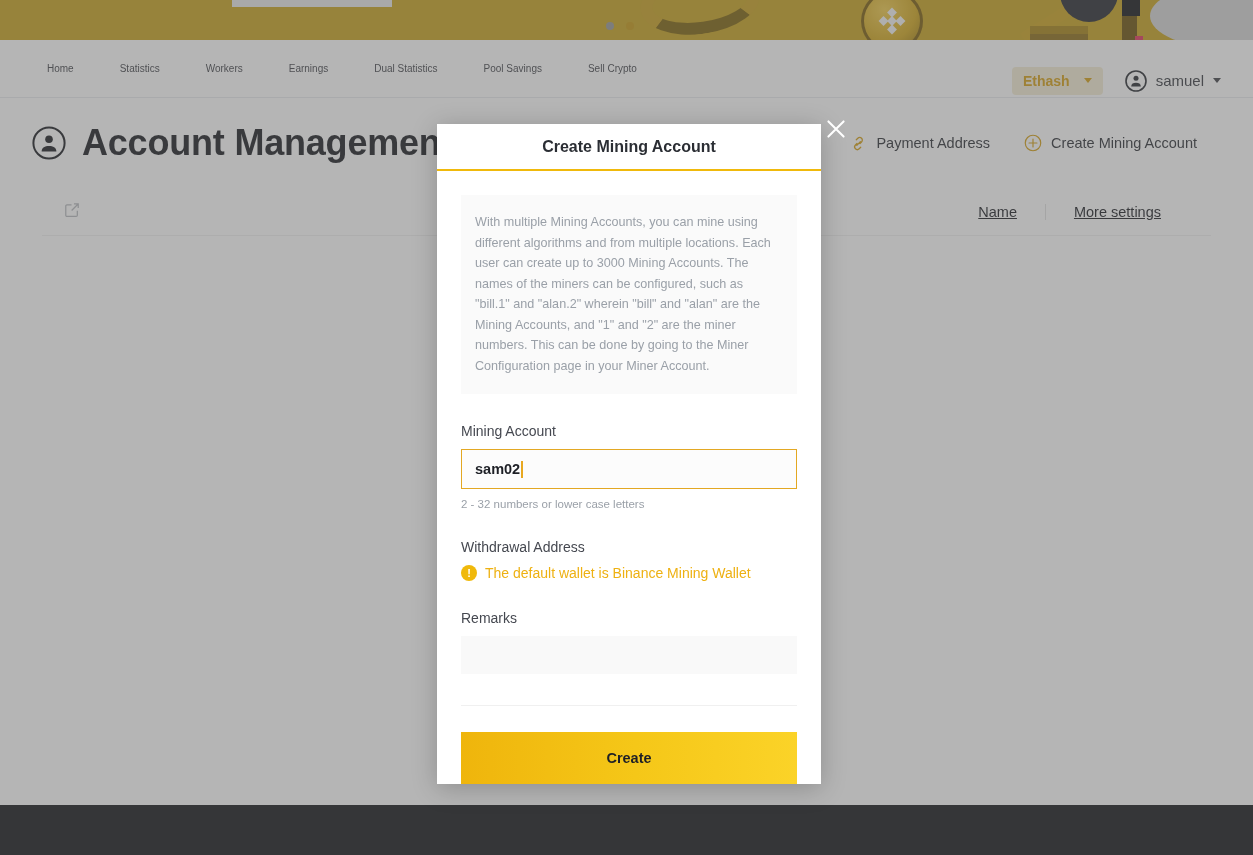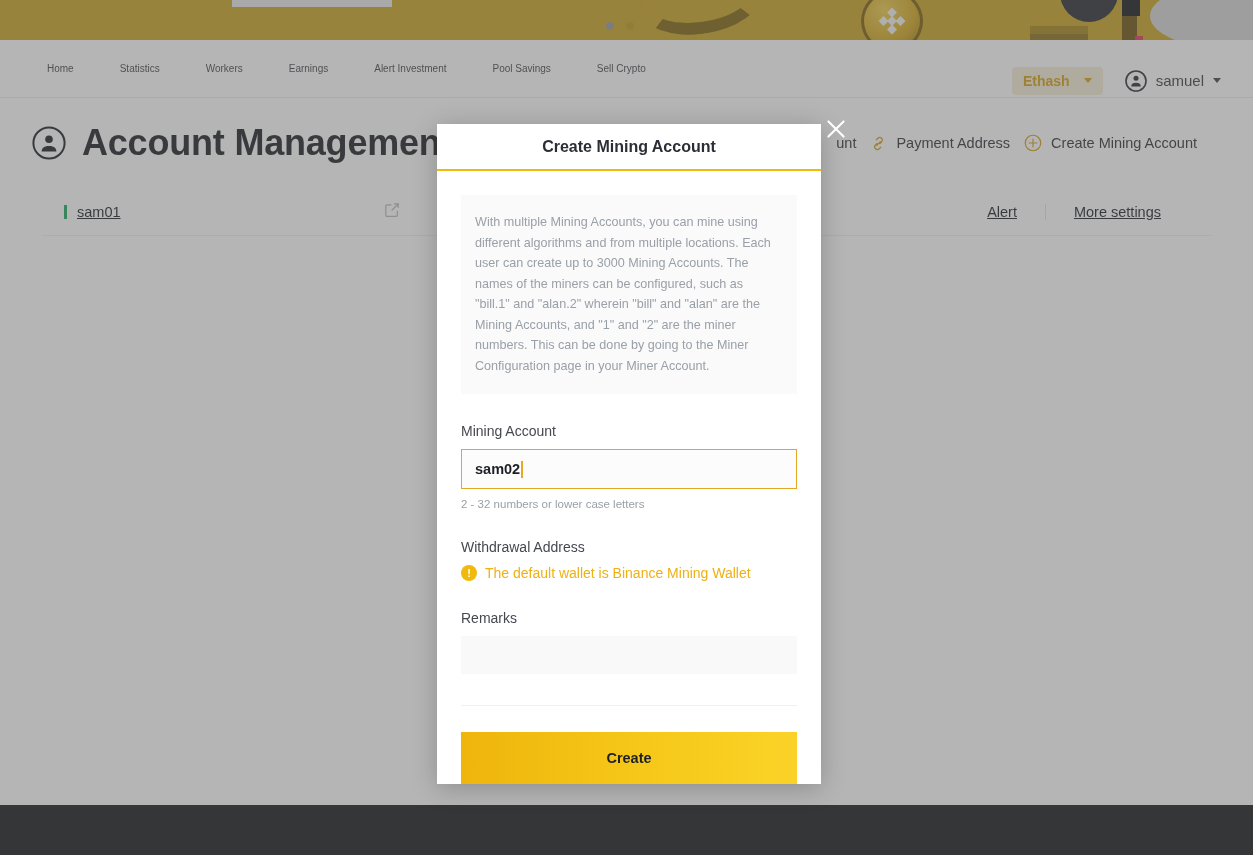--- a/index.html
+++ b/index.html
@@ -184,21 +184,21 @@
     font-size: 36px;
     font-weight: bold;
     color: #1e2026;
     margin-left: 16px;
     letter-spacing: -0.2px;
   }
   .head-actions {
     margin-left: auto;
     display: flex;
     align-items: center;
-    gap: 14px;
+    gap: 34px;
     padding-right: 36px;
   }
   .head-action {
     display: flex; align-items: center; gap: 9px;
     font-size: 14.5px; color: #31343a;
     white-space: nowrap; cursor: pointer;
   }
 
   
   .table-card {
@@ -404,21 +404,21 @@
       <i class="on"></i>
     </div>
   </div>
 
   <div class="nav">
     <div class="nav-links">
       <div class="nav-link">Home</div>
       <div class="nav-link">Statistics</div>
       <div class="nav-link">Workers</div>
       <div class="nav-link">Earnings</div>
-      <div class="nav-link">Alert Investment</div>
+      <div class="nav-link">Dual Statistics</div>
       <div class="nav-link">Pool Savings</div>
       <div class="nav-link">Sell Crypto</div>
     </div>
     <div class="nav-right">
       <div class="algo-pill">
         <span>Ethash</span>
         <span class="caret"></span>
       </div>
       <div class="user-box">
         <svg width="22" height="22" viewBox="0 0 22 22">
@@ -456,33 +456,29 @@
             <circle cx="10" cy="10" r="8.6" fill="none" stroke="#d6a117" stroke-width="1.3"></circle>
             <path d="M10 5.6v8.8M5.6 10h8.8" stroke="#d6a117" stroke-width="1.3" stroke-linecap="round"></path>
           </svg>
           <span>Create Mining Account</span>
         </div>
       </div>
     </div>
 
     <div class="table-card">
       <div class="t-row">
-        <div class="c-name">
-          <span class="status-bar"></span>
-          <span class="acct-link">sam01</span>
-        </div>
         <div class="c-remark">
           <svg class="edit-icon" width="16" height="16" viewBox="0 0 18 18">
             <path d="M15 9.8V15a1.3 1.3 0 0 1-1.3 1.3H3.3A1.3 1.3 0 0 1 2 15V4.6a1.3 1.3 0 0 1 1.3-1.3h5.2" fill="none" stroke="currentColor" stroke-width="1.4"></path>
             <path d="M11.2 2.2H16v4.6M15.6 2.6 8.6 9.6" fill="none" stroke="currentColor" stroke-width="1.4"></path>
           </svg>
         </div>
         <div class="c-flex"></div>
         <div class="c-acts">
-          <span class="row-link">Alert</span>
+          <span class="row-link">Name</span>
           <span class="vdiv"></span>
           <span class="row-link">More settings</span>
         </div>
       </div>
     </div>
   </div>
 
   <div class="footer"></div>
 </div>
 

